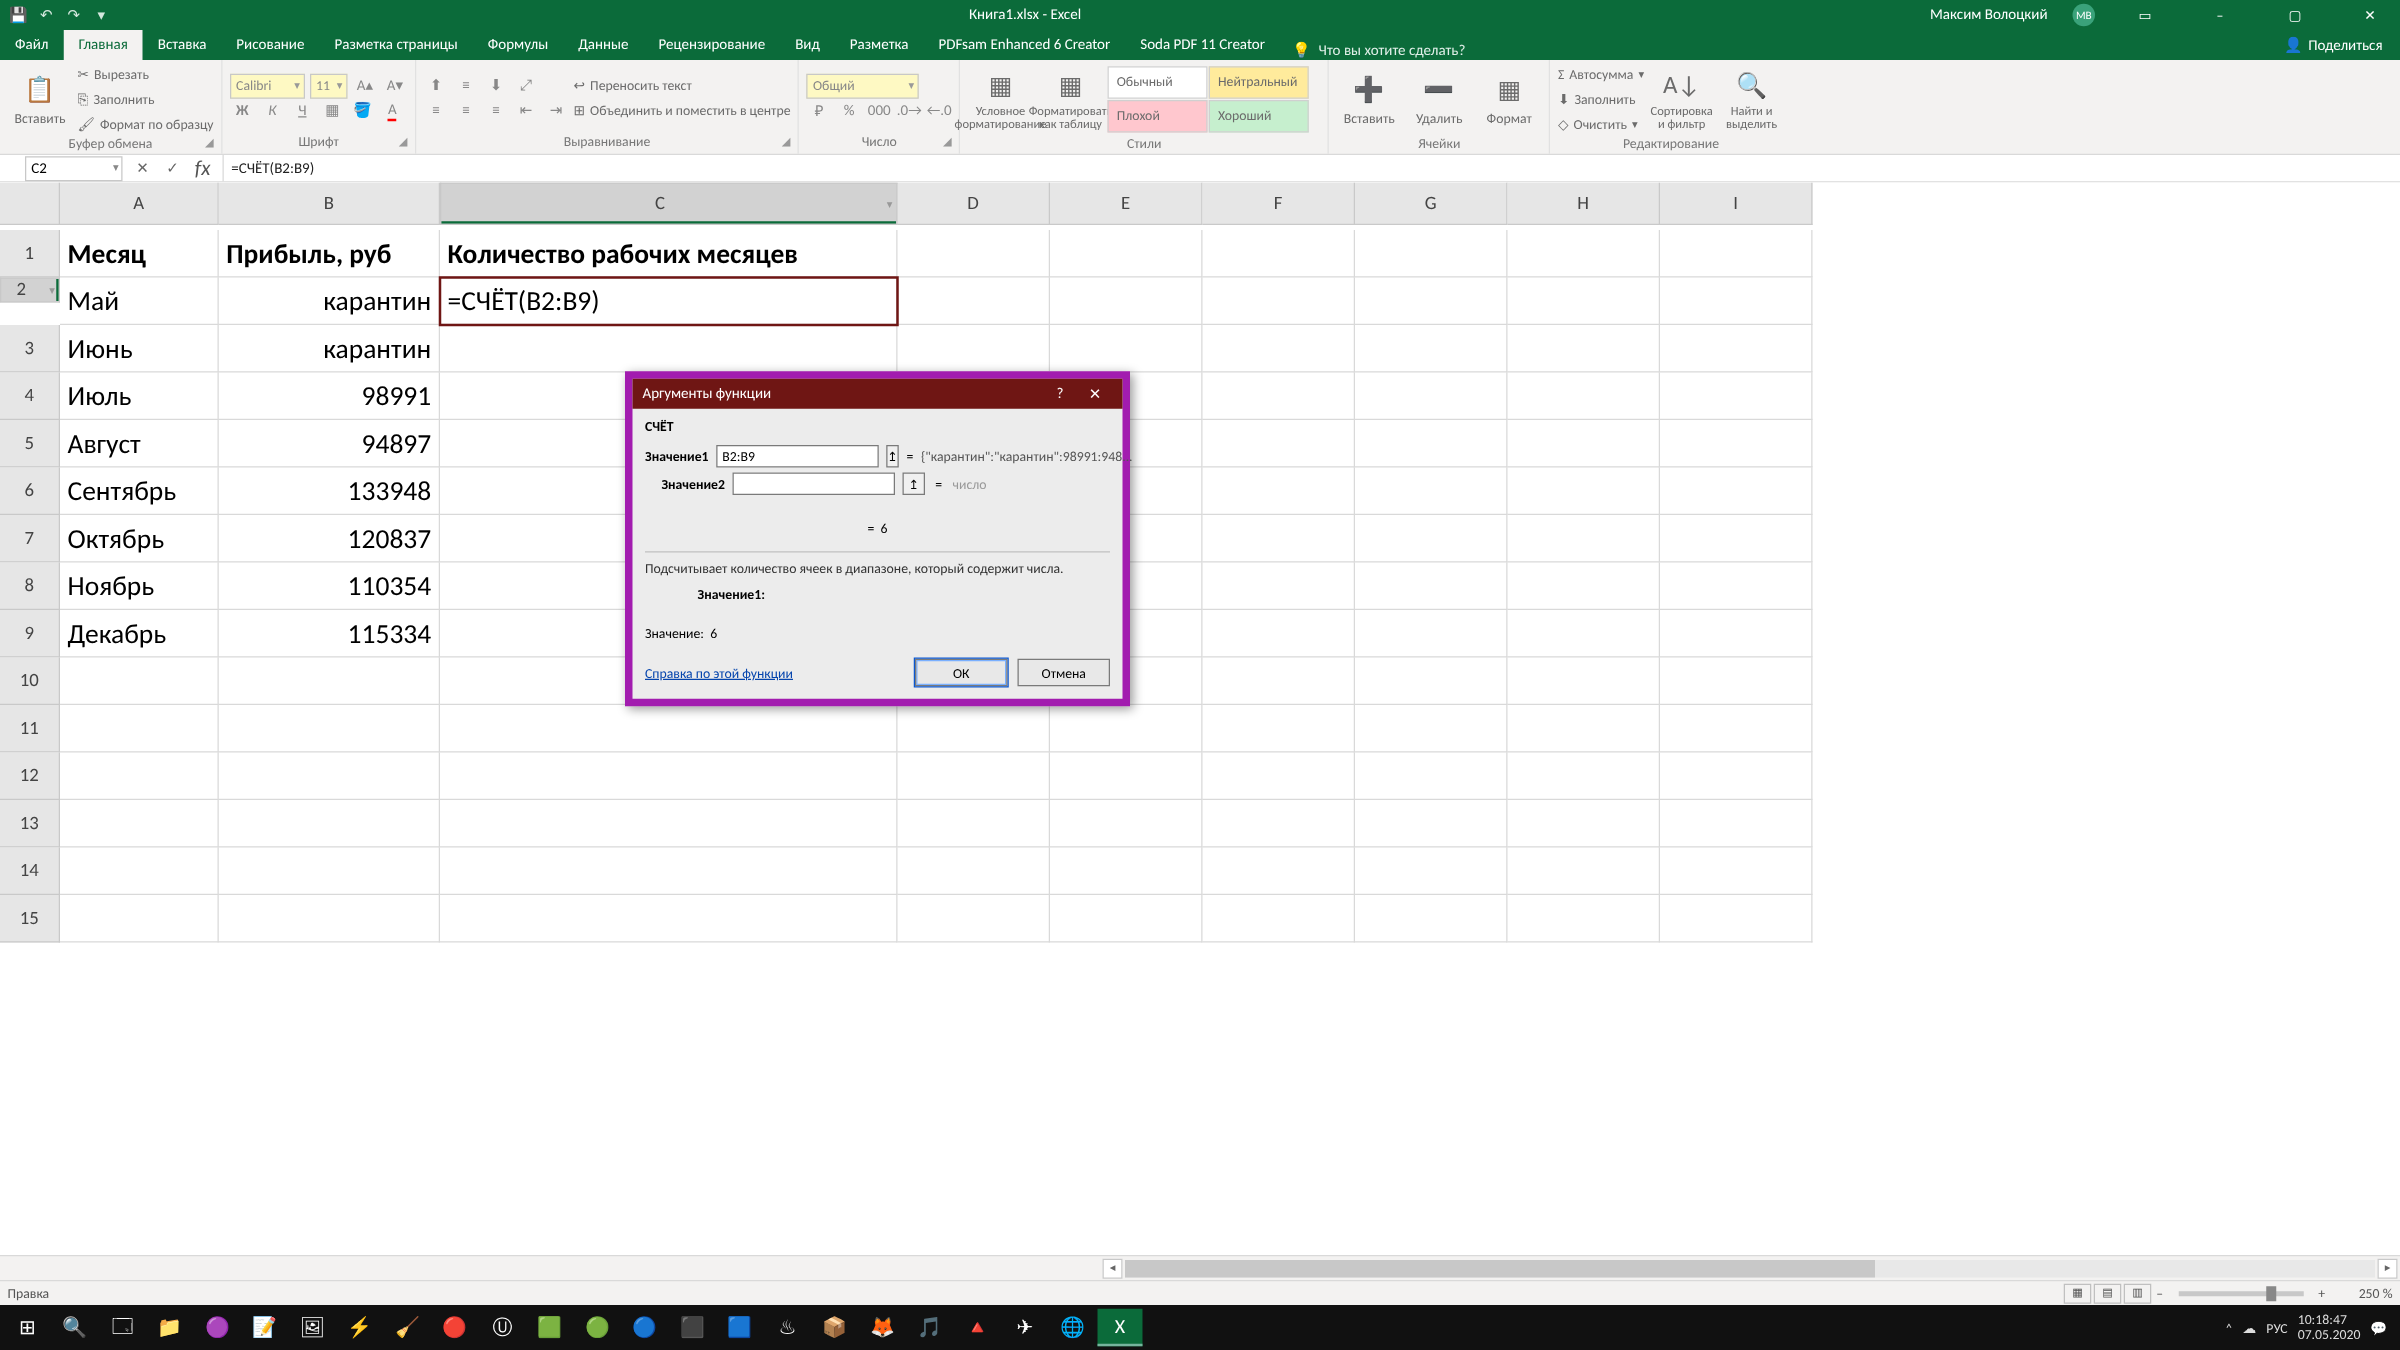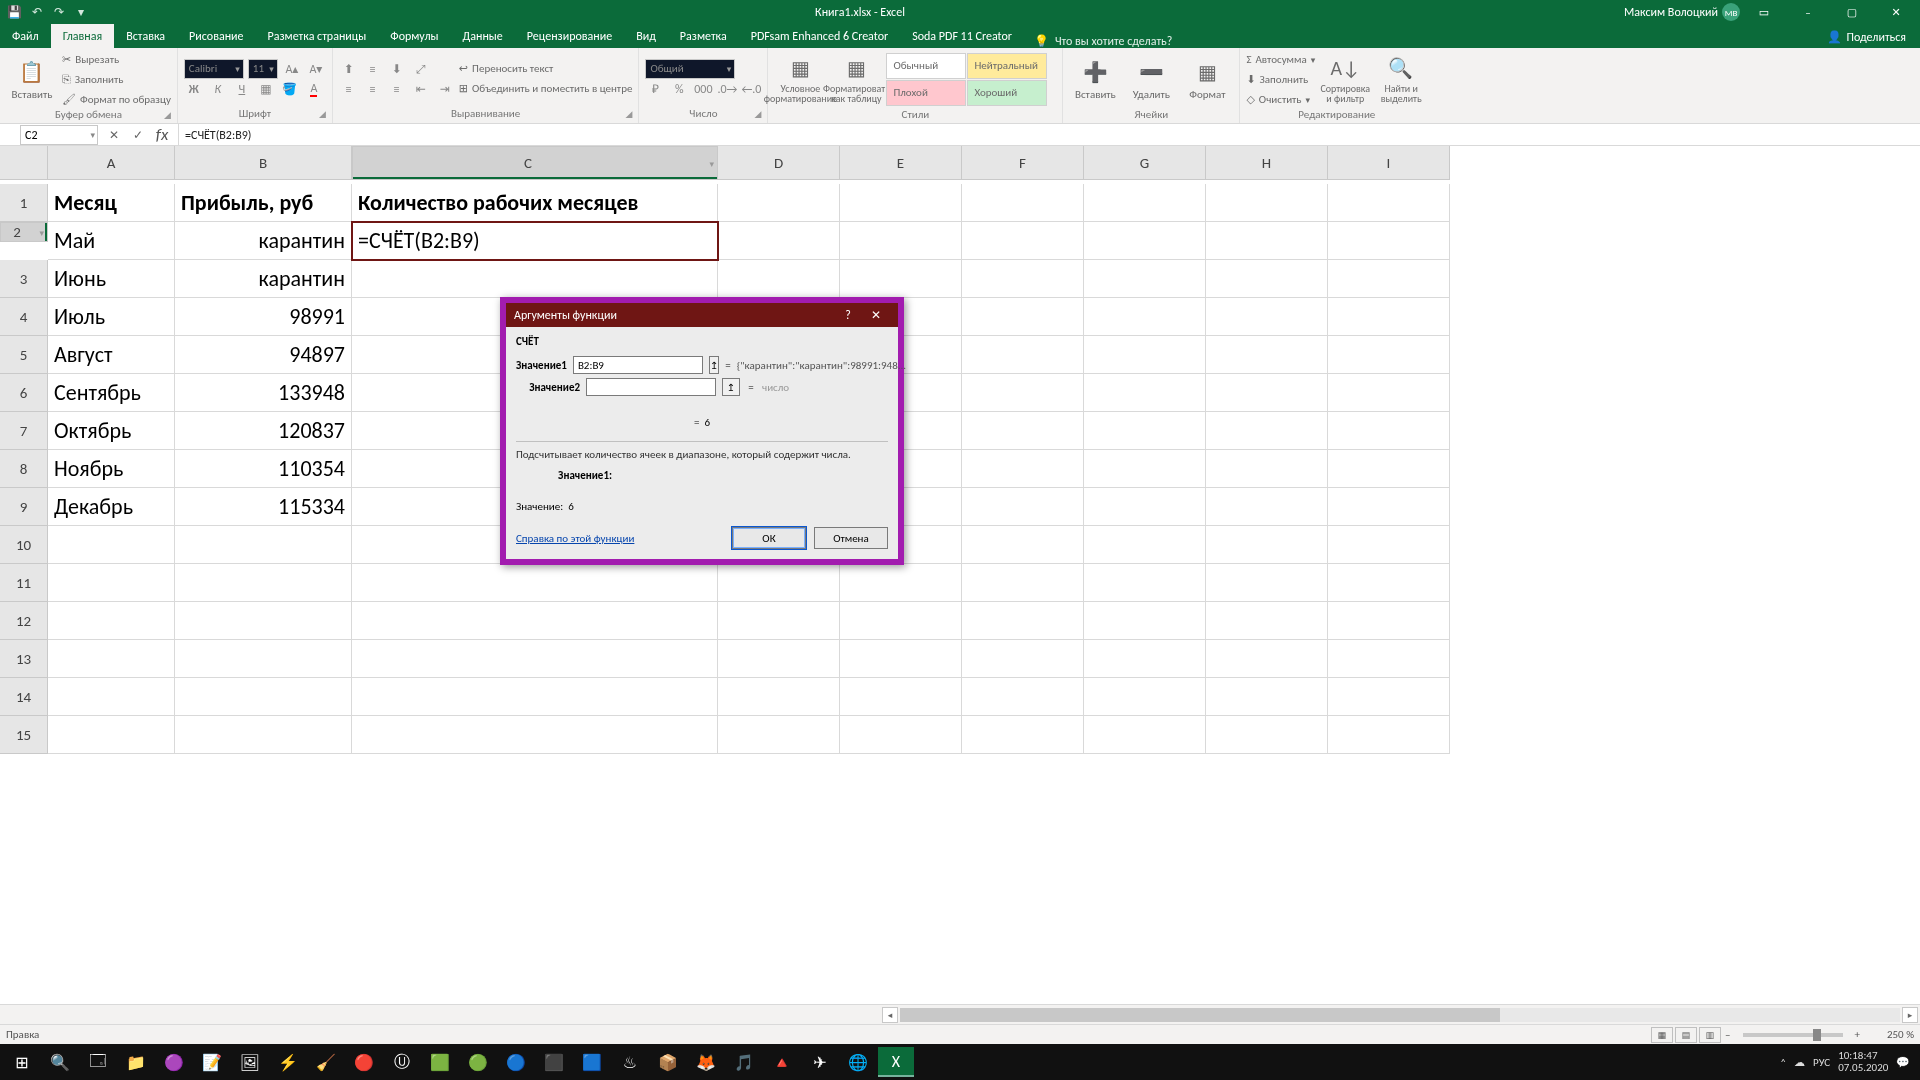--- a/index.html
+++ b/index.html
@@ -1,39 +1,39 @@
 <!DOCTYPE html>
 <html><head>
 <meta charset="utf-8">
 <style>
 *{margin:0;padding:0;box-sizing:border-box;font-family:"Segoe UI",Calibri,Arial,sans-serif;user-select:none}
 html,body{width:1920px;height:1080px;overflow:hidden;background:#fff}
 .titlebar{height:24px;background:#0b6b3a;display:flex;align-items:center;color:#fff;font-size:12px}
 .qat{display:flex;align-items:center;gap:4px;padding:0 6px}
 .qat .ic{width:18px;height:18px;display:flex;align-items:center;justify-content:center;color:#d5e8de;font-size:12px}
 .title-center{flex:1;text-align:center;font-size:12px}
-.title-right{display:flex;align-items:center;gap:4px;padding-right:4px}
+.title-right{display:flex;align-items:center;gap:20px;padding-right:4px}
 .avatar{width:18px;height:18px;border-radius:50%;background:#3aa27a;display:flex;align-items:center;justify-content:center;font-size:9px}
 .winbtn{width:40px;height:24px;display:flex;align-items:center;justify-content:center;color:#fff;font-size:11px}
 .ribbon-tabs{height:24px;background:#0b6b3a;display:flex;align-items:flex-end;color:#fff;font-size:12px}
 .ribbon-tabs .tab{padding:4px 12px;height:24px;display:flex;align-items:center;cursor:default}
 .ribbon-tabs .tab.active{background:#f3f2f1;color:#0b6b3a}
 .ribbon-tabs .tab.file{background:#0b6b3a;color:#fff;font-weight:400}
 .ribbon-tabs .tell{display:flex;align-items:center;gap:6px;color:#e0efe8;padding:0 10px}
 .ribbon-tabs .share{margin-left:auto;padding:4px 14px;display:flex;align-items:center;gap:4px}
 .ribbon{height:76px;background:#f3f2f1;border-bottom:1px solid #d9d9d9;display:flex;font-size:11px;color:#6b6b6b}
 .rgroup{border-right:1px solid #e1e1e1;padding:2px 6px;display:flex;flex-direction:column;justify-content:space-between}
 .rgroup .body{flex:1;display:flex;align-items:center;gap:4px}
 .rgroup .lbl{text-align:center;font-size:11px;color:#777;padding-bottom:1px;position:relative}
 .rgroup .lbl .dlg{position:absolute;right:0;bottom:2px;font-size:9px;color:#999}
 .bigbtn{display:flex;flex-direction:column;align-items:center;justify-content:center;width:52px;height:58px;gap:2px;font-size:11px}
 .bigbtn .icon{width:28px;height:28px;display:flex;align-items:center;justify-content:center;font-size:20px}
 .stack{display:flex;flex-direction:column;gap:2px;font-size:11px}
 .stack .row{display:flex;align-items:center;gap:4px;height:18px}
-.sel{border:1px solid #c8c8c8;background:#0f172a;height:20px;font-size:11px;padding:0 18px 0 4px;color:#888;display:flex;align-items:center;position:relative}
+.sel{border:1px solid #c8c8c8;background:#fef9c3;height:20px;font-size:11px;padding:0 18px 0 4px;color:#888;display:flex;align-items:center;position:relative}
 .sel::after{content:"▾";position:absolute;right:3px;font-size:9px;color:#999}
 .iconbtn{width:20px;height:20px;display:flex;align-items:center;justify-content:center;color:#888;font-size:12px;border:1px solid transparent}
 .styles-gallery{display:flex;flex-wrap:wrap;width:170px;gap:1px}
 .style-item{width:80px;height:26px;border:1px solid #d0d0d0;background:#fff;display:flex;align-items:center;padding:0 6px;font-size:11px}
 .formula-bar{height:22px;border-bottom:1px solid #d9d9d9;display:flex;align-items:center;background:#fff}
 .namebox{width:78px;height:20px;border:1px solid #c8c8c8;margin-left:20px;font-size:12px;padding:0 4px;display:flex;align-items:center;position:relative}
 .namebox::after{content:"▾";position:absolute;right:2px;font-size:9px;color:#888}
 .fb-btns{display:flex;gap:4px;padding:0 6px;border-right:1px solid #d9d9d9;height:100%;align-items:center}
 .fb-btn{width:20px;height:18px;display:flex;align-items:center;justify-content:center;color:#666;font-size:12px}
 .fx{font-style:italic;font-size:17px;color:#555}

